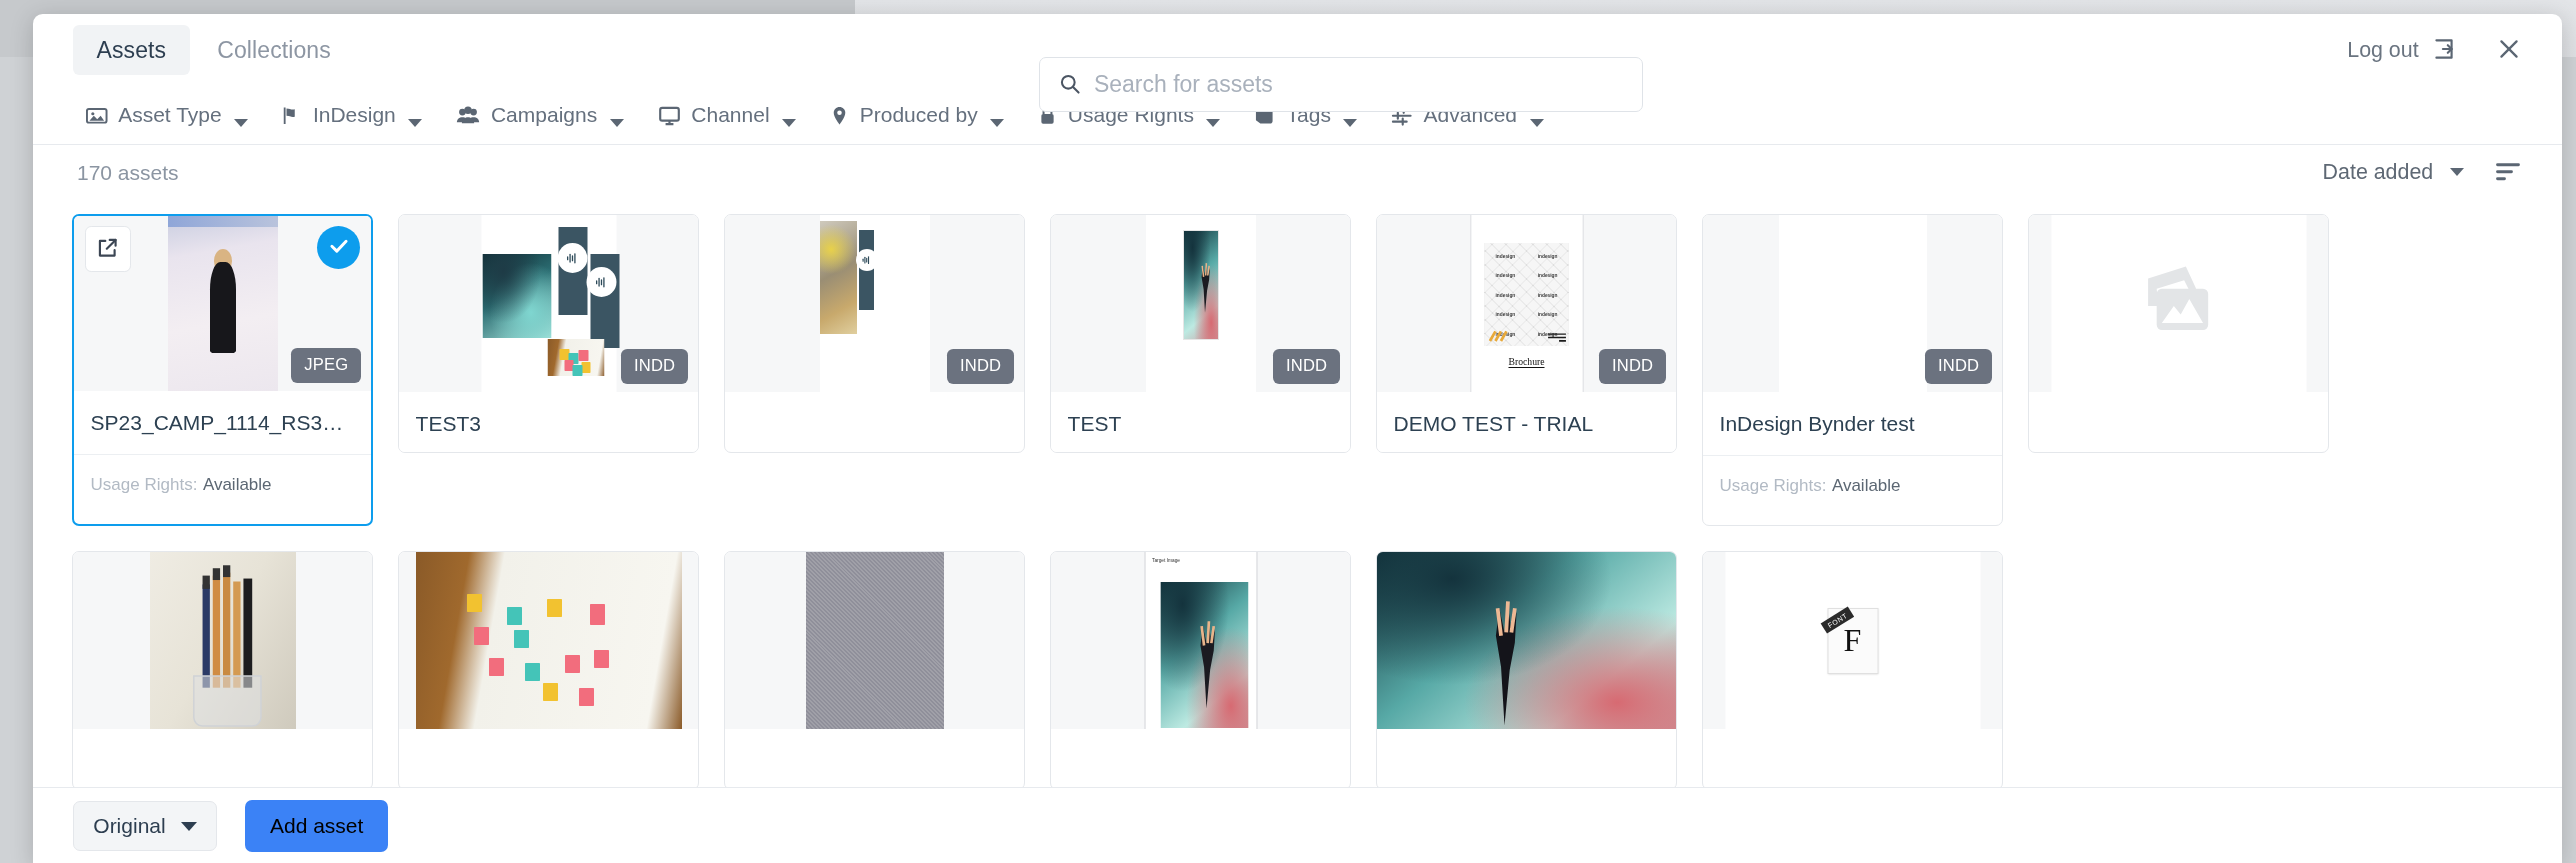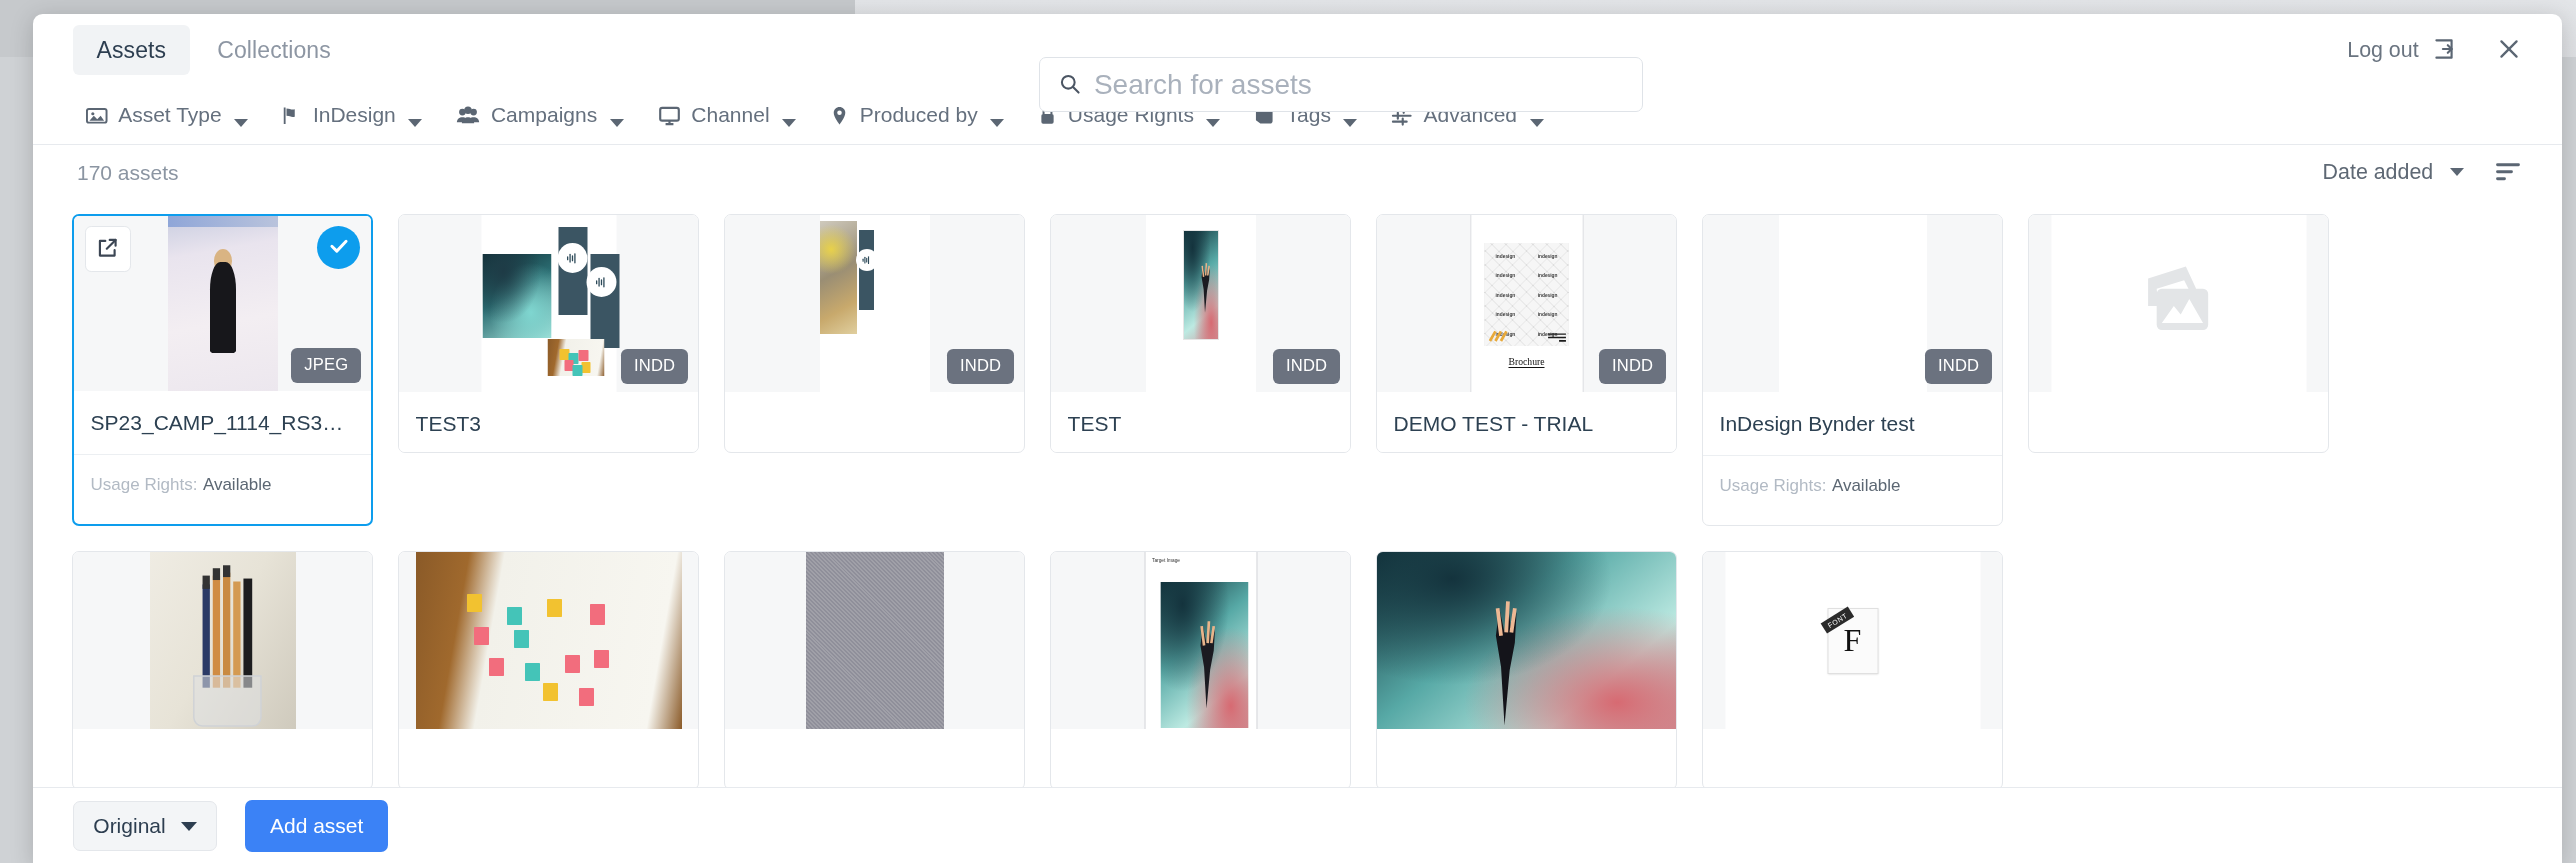--- a/index.html
+++ b/index.html
@@ -78,21 +78,21 @@
     border: 0.7px solid #dfe3e8;
     border-radius: 7px;
     display: flex;
     align-items: center;
     padding: 0 18px;
     background: #fff;
   }
   .search-box svg { flex: 0 0 auto; margin-right: 12.4px; }
   .search-input {
     border: 0; outline: 0;
-    font-size: 28px;
+    font-size: 23px;
     color: #4c1d95;
     font-family: "Liberation Sans", sans-serif;
     width: 100%;
     background: transparent;
   }
   .search-input::placeholder { color: #a9b1bc; }
 
   .header-right {
     position: absolute;
     right: 40px;
@@ -394,21 +394,21 @@
     cursor: pointer;
     font-family: "Liberation Sans", sans-serif;
   }
   .btn-link {
     font-size: 21px;
     color: #7b8694;
     cursor: pointer;
   }
   .btn-primary {
     background: #3b82f6;
-    color: #ffffff;
+    color: #000000;
     border: 0;
     border-radius: 7px;
     padding: 14px 25px;
     font-size: 21px;
     cursor: pointer;
     font-family: "Liberation Sans", sans-serif;
   }
   .caret-dark {
     width: 0; height: 0;
     border-left: 8.3px solid transparent;

